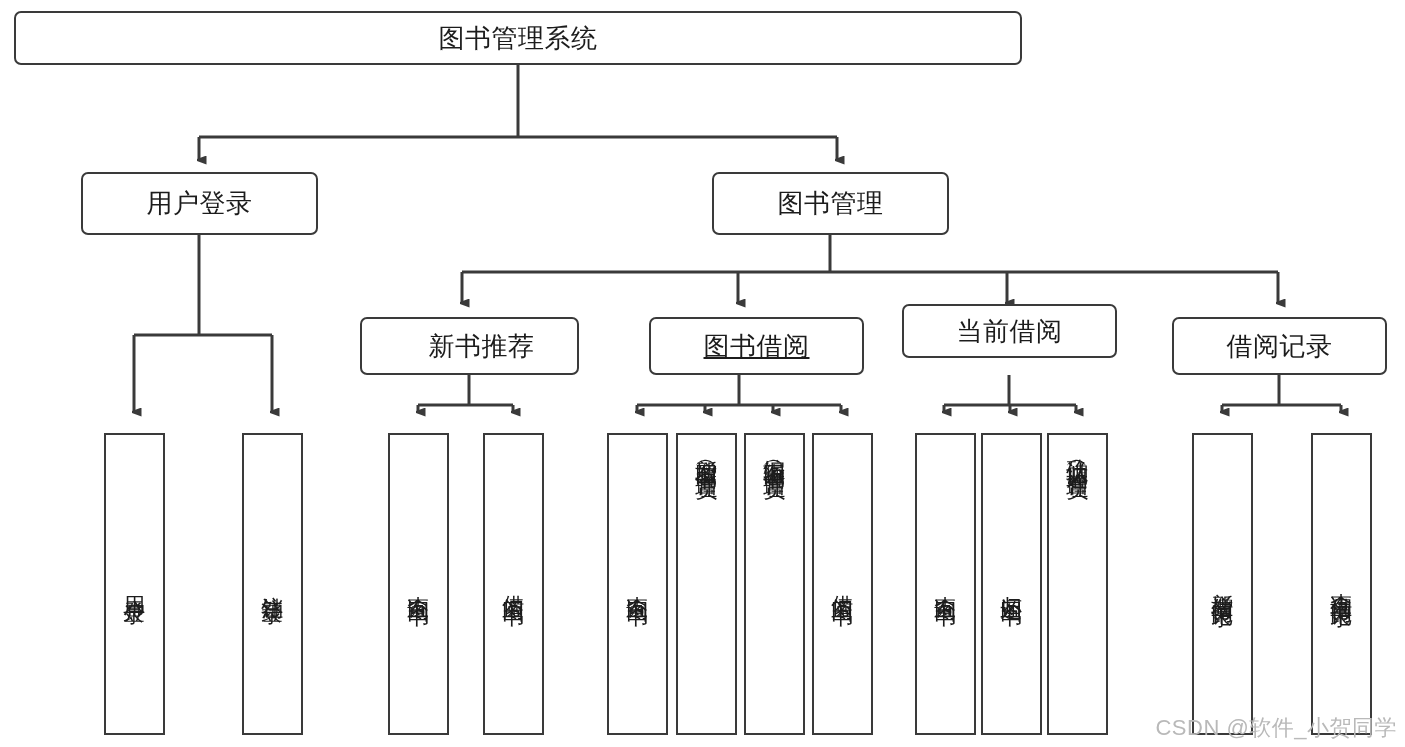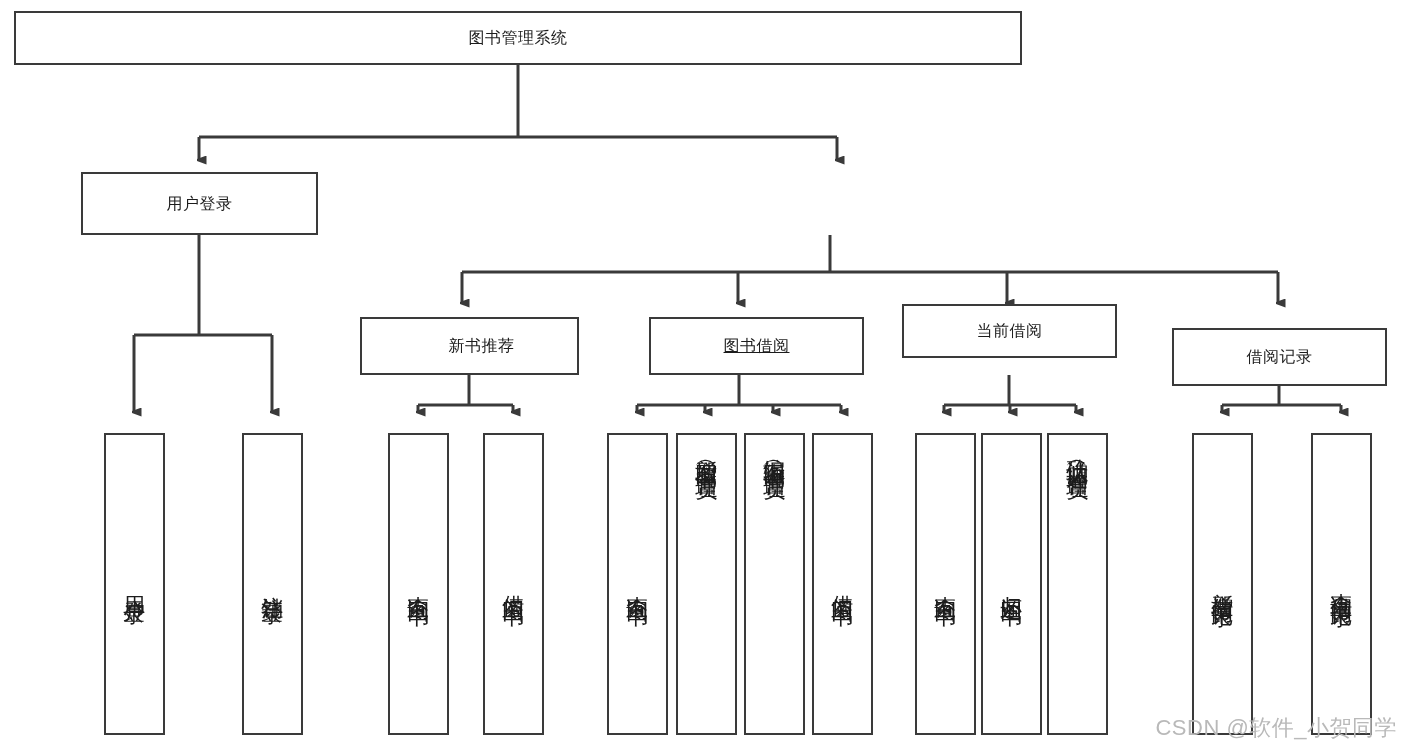--- a/index.html
+++ b/index.html
@@ -30,24 +30,25 @@
     position: absolute;
     box-sizing: border-box;
     border: 2px solid #3a3a3a;
     background: #ffffff;
     display: flex;
     align-items: center;
     justify-content: center;
     color: #1c1c1c;
   }
   .node-h {
-    font-size: 16px;
+    font-size: 26px;
     line-height: 1.1;
     letter-spacing: 0.5px;
     white-space: nowrap;
+    border-radius: 7px;
   }
   
   .node-v {
     writing-mode: vertical-rl;
     text-orientation: upright;
     font-size: 22px;
     line-height: 1.25;
     letter-spacing: 3px;
     padding: 6px 0;
   }
@@ -116,25 +117,26 @@
       <path d="M1279,375 L1279,405"></path>
       <path d="M1222,405 L1341,405"></path>
       <path d="M1222,405 L1222,412" marker-end="url(#arrow)"></path>
       <path d="M1341,405 L1341,412" marker-end="url(#arrow)"></path>
     </g>
   </svg>
 
   <div class="node node-h" style="left:14px; top:11px; width:1008px; height:54px;">图书管理系统</div>
 
   <div class="node node-h" style="left:81px; top:172px; width:237px; height:63px;">用户登录</div>
+  <div class="node node-h" style="left:712px; top:172px; width:237px; height:63px;">图书管理</div>
 
   <div class="node node-h" style="left:360px; top:317px; width:219px; height:58px;padding-left:24px;">新书推荐</div>
   <div class="node node-h" style="left:649px; top:317px; width:215px; height:58px;text-decoration:underline;">图书借阅</div>
   <div class="node node-h" style="left:902px; top:304px; width:215px; height:54px;">当前借阅</div>
-  <div class="node node-h" style="left:1172px; top:328px; width:215px; height:58px;">借阅记录</div>
+  <div class="node node-h" style="left:1172px; top:317px; width:215px; height:58px;">借阅记录</div>
 
   <div class="node node-v" style="left:104px; top:433px; width:61px; height:302px;">用户登录</div>
   <div class="node node-v" style="left:242px; top:433px; width:61px; height:302px;">注销登录</div>
 
   <div class="node node-v" style="left:388px; top:433px; width:61px; height:302px;">查询图书</div>
   <div class="node node-v" style="left:483px; top:433px; width:61px; height:302px;">借阅图书</div>
 
   <div class="node node-v" style="left:607px; top:433px; width:61px; height:302px;">查询图书</div>
   <div class="node node-v top-aligned" style="left:676px; top:433px; width:61px; height:302px;">新增图书（管理员）</div>
   <div class="node node-v top-aligned" style="left:744px; top:433px; width:61px; height:302px;">编辑图书（管理员）</div>

